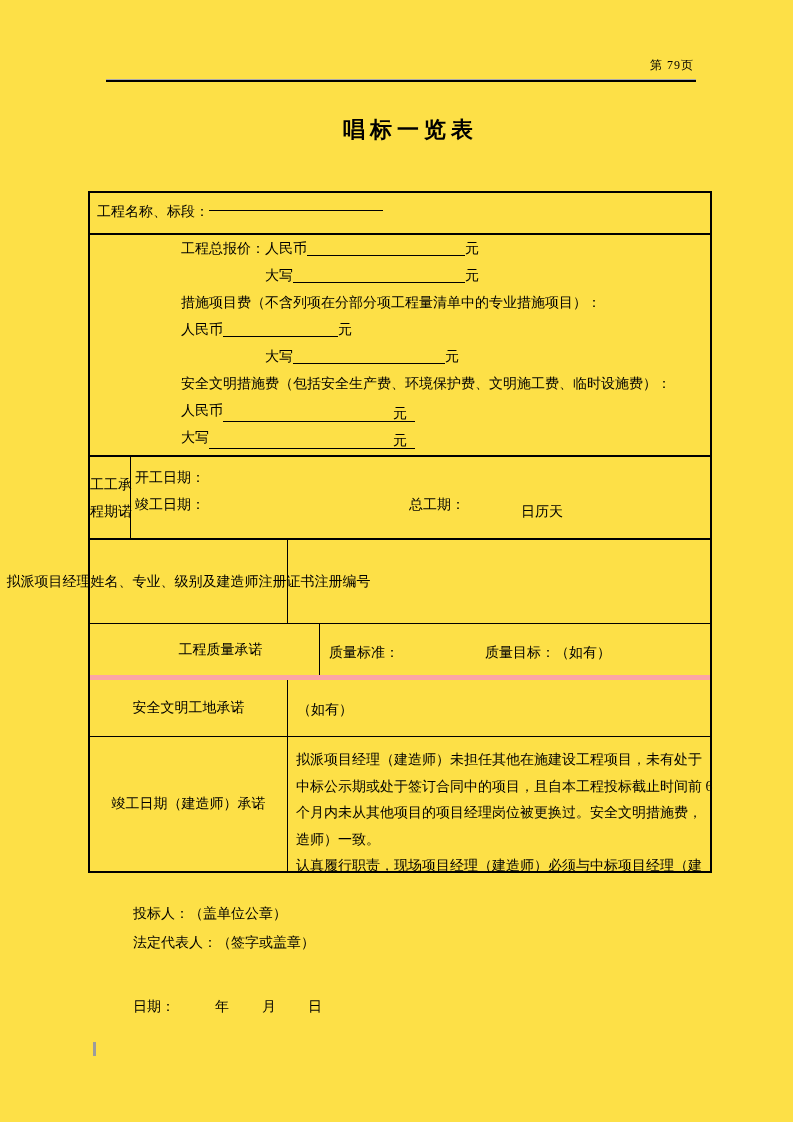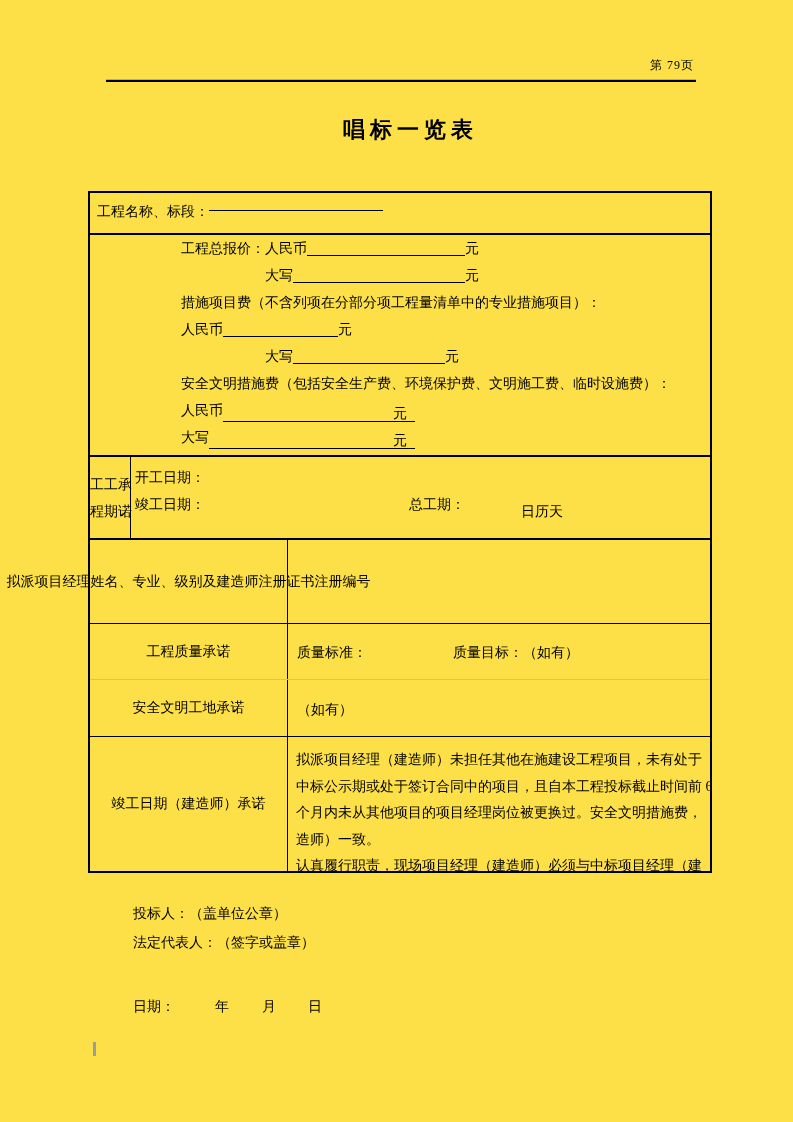--- a/index.html
+++ b/index.html
@@ -13,21 +13,21 @@
   .header-rule { position:absolute; top:79px; left:106px; width:590px; height:2px; background:#000; border-top:1px solid #aaa; }
   .doc-title { position:absolute; top:115px; left:343px; font-size:22px; font-weight:bold; letter-spacing:5px; white-space:nowrap; }
 
   
   .form-table { position:absolute; left:88px; top:191px; width:624px; height:682px; border:2px solid #000; box-sizing:border-box; }
   .trow { display:flex; box-sizing:border-box; width:100%; position:relative; }
   #row-project { height:42px; border-bottom:2px solid #000; line-height:38px; padding-left:7px; white-space:nowrap; }
   #row-price   { height:222px; border-bottom:2px solid #000; display:block; }
   #row-duration{ height:83px;  border-bottom:2px solid #000; }
   #row-manager { height:84px;  border-bottom:1px solid #000; }
-  #row-quality { height:56px;  border-bottom:1px solid #fca5a5; }
+  #row-quality { height:56px;  border-bottom:5px solid #fca5a5;padding-left:32px; }
   #row-safety  { height:57px;  border-bottom:1px solid #000; }
   #row-promise { height:134px; }
 
   .lcell { border-right:1px solid #000; box-sizing:border-box; display:flex; flex-direction:row; align-items:center; justify-content:center; text-align:center; flex:0 0 auto; }
   .rcell { flex:1 1 auto; position:relative; box-sizing:border-box; }
 
   .lcell-narrow { width:41px; justify-content:flex-start; padding-top:1px; }
   .lcell-narrow .vline { line-height:27px; }
   .lcell-wide { width:198px; }
   .lcell-wide .hline { line-height:28px; white-space:nowrap; }

